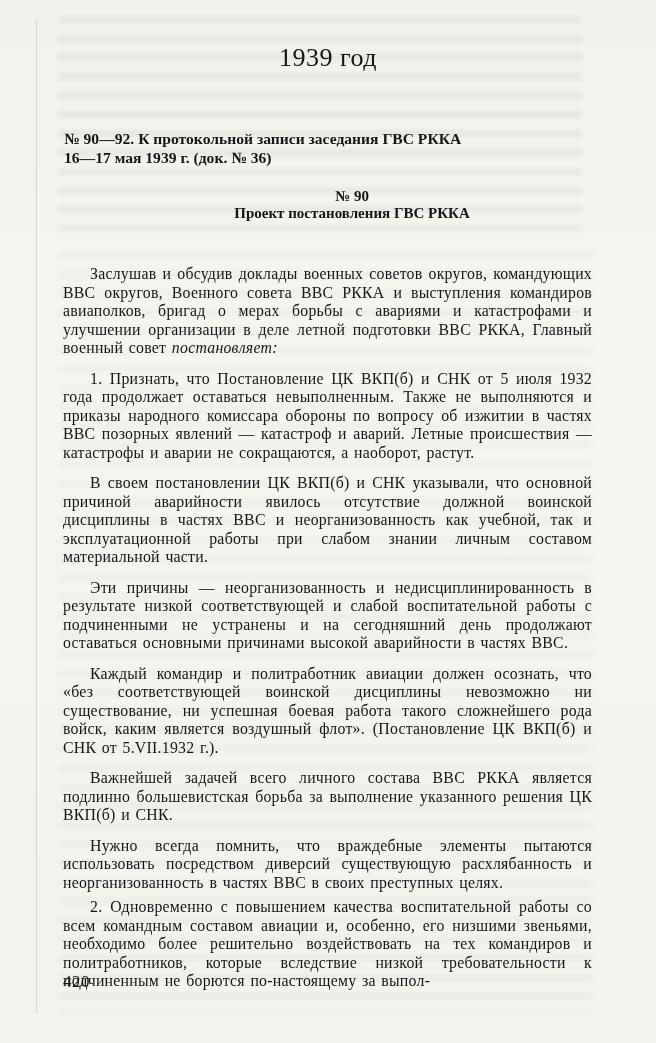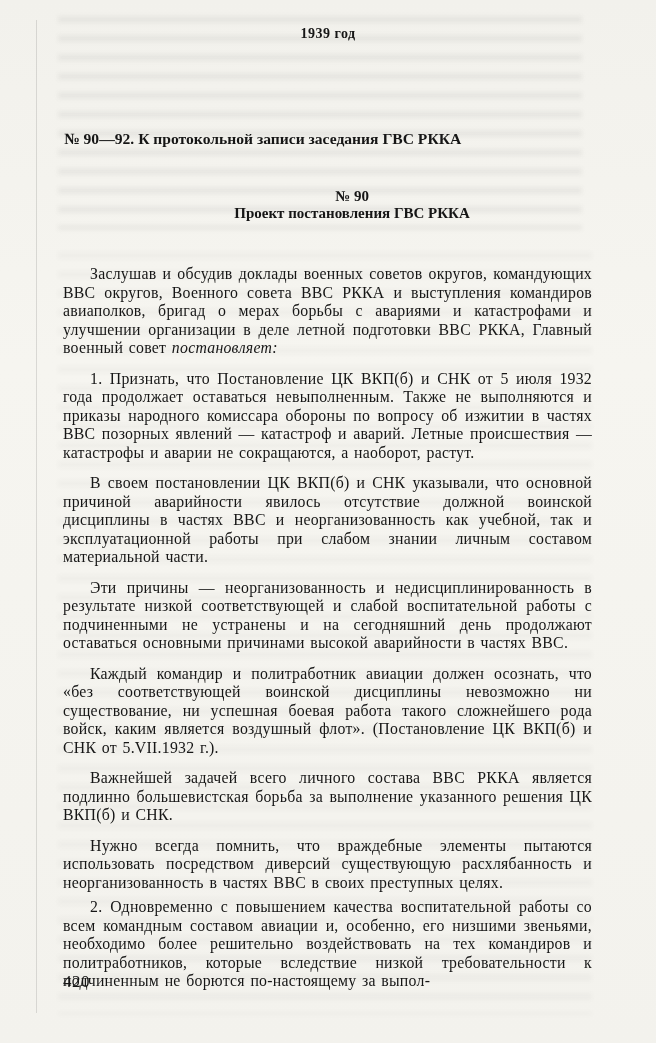--- a/index.html
+++ b/index.html
@@ -22,22 +22,22 @@
   .bleed{
     position:absolute;pointer-events:none;
     background:repeating-linear-gradient(to bottom,rgba(95,95,95,0.14) 0 7px,rgba(0,0,0,0) 7px 19px);
     filter:blur(2px);
   }
   .bleed-top{top:16px;left:58px;width:524px;height:214px;opacity:.55;}
   .bleed-body{top:252px;left:58px;width:534px;height:700px;opacity:.28;}
   .bleed-bottom{top:955px;left:58px;width:534px;height:60px;opacity:.30;}
 
   .year{
-    position:absolute;top:26px;left:0;right:0;margin:0;
-    text-align:center;font-size:14px;font-weight:bold;letter-spacing:.5px;
+    position:absolute;top:26px;left:0;right:0;margin:17px;
+    text-align:center;font-size:26px;font-weight:normal;letter-spacing:.5px;
   }
   .doc-ref{
     position:absolute;top:129px;left:64px;width:520px;
     font-size:15.6px;font-weight:bold;line-height:19px;
   }
   .doc-head{
     position:absolute;top:188px;left:0;right:0;
     text-align:center;font-size:15px;font-weight:bold;line-height:16px;padding-left:48px;
   }
   .doc-head div{margin:0 0 1px 0;}
@@ -61,20 +61,21 @@
 
   <div class="edge-line"></div>
   <div class="bleed bleed-top"></div>
   <div class="bleed bleed-body"></div>
   <div class="bleed bleed-bottom"></div>
 
   <h1 class="year">1939 год</h1>
 
   <div class="doc-ref">
     <div>№ 90—92. К протокольной записи заседания ГВС РККА</div>
+    <div>16—17 мая 1939 г. (док. № 36)</div>
   </div>
 
   <div class="doc-head">
     <div>№ 90</div>
     <div>Проект постановления ГВС РККА</div>
   </div>
 
   <div class="body-text">
     <p class="para"><span>Заслушав и обсудив доклады военных советов округов, командующих ВВС округов, Военного совета ВВС РККА и выступления командиров авиаполков, бригад о мерах борьбы с авариями и катастрофами и улучшении организации в деле летной подготовки ВВС РККА, Главный военный совет </span><em>постановляет:</em></p>
     <p class="para">1. Признать, что Постановление ЦК ВКП(б) и СНК от 5 июля 1932 года продолжает оставаться невыполненным. Также не выполняются и приказы народного комиссара обороны по вопросу об изжитии в частях ВВС позорных явлений — катастроф и аварий. Летные происшествия — катастрофы и аварии не сокращаются, а наоборот, растут.</p>

